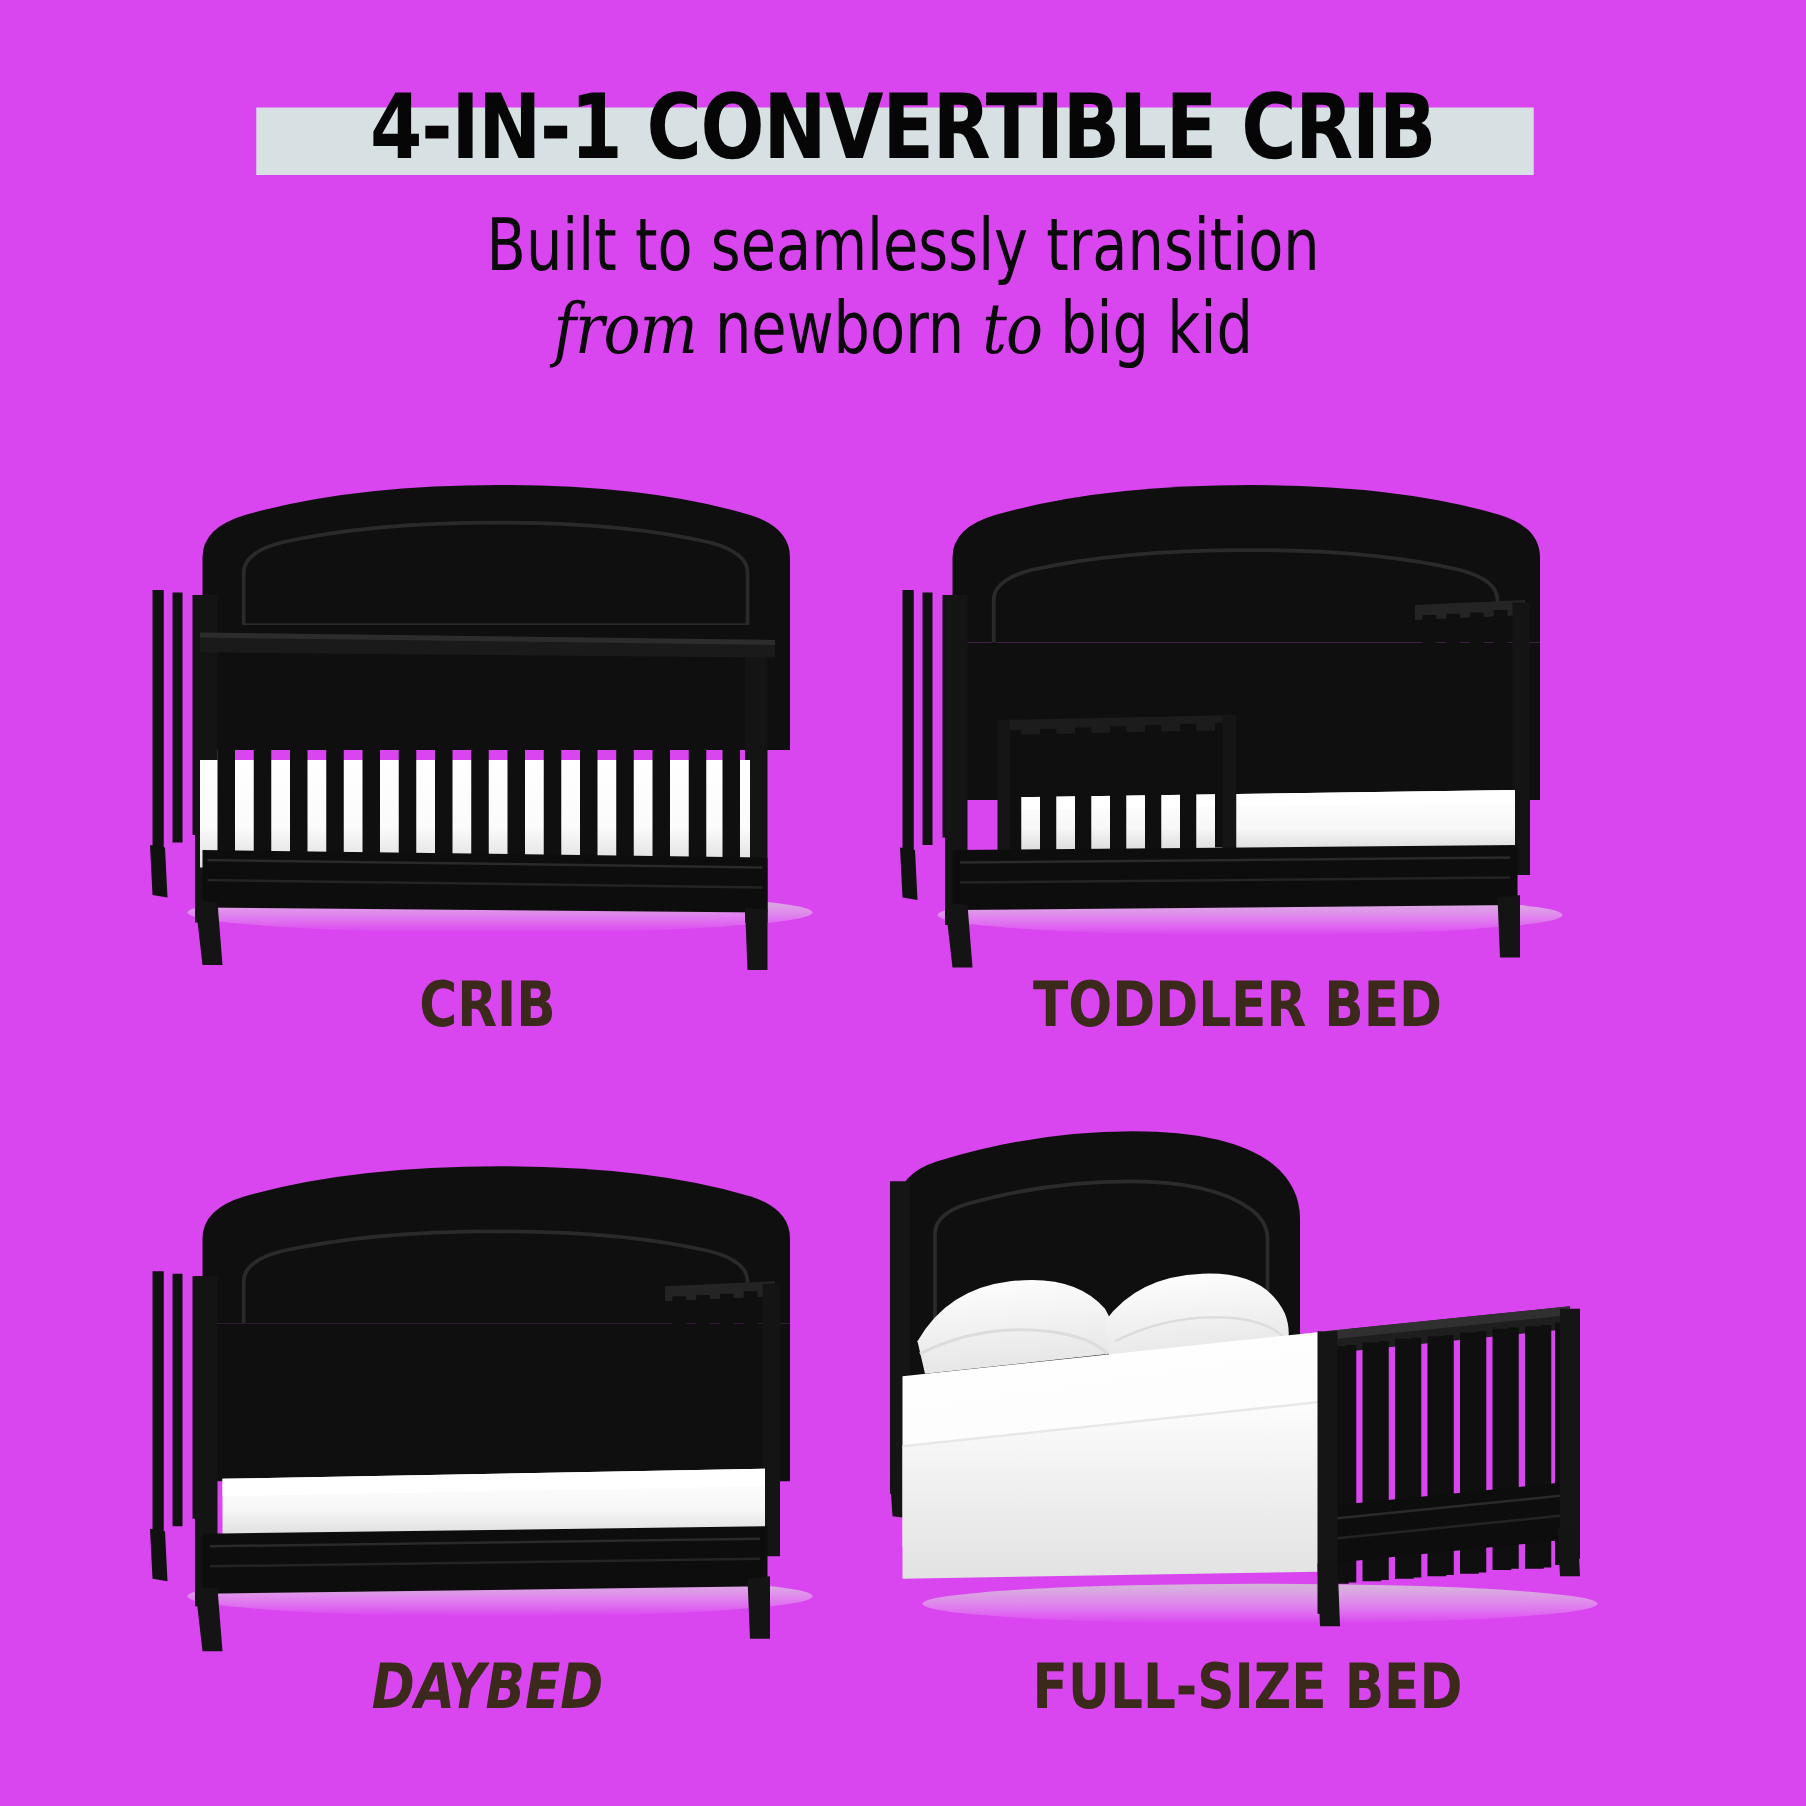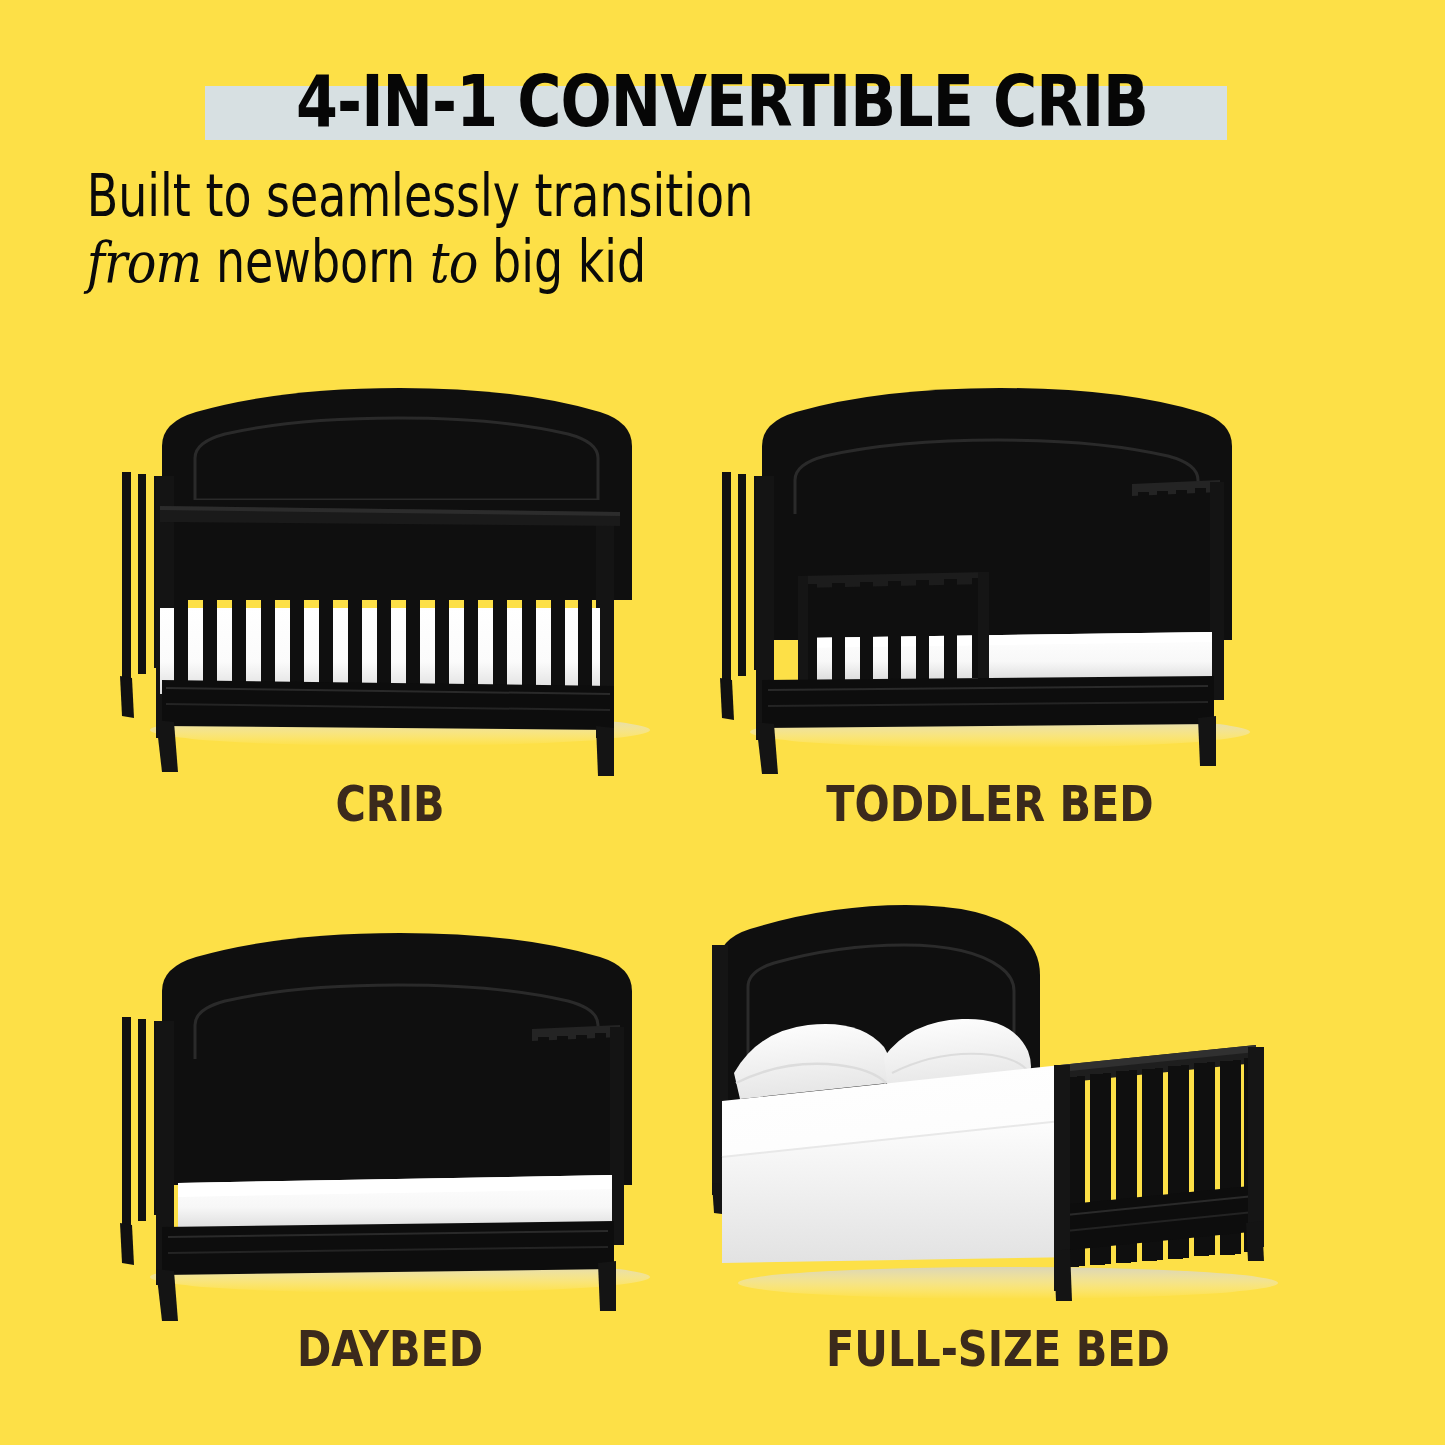--- a/index.html
+++ b/index.html
@@ -5,21 +5,21 @@
   * { box-sizing: border-box; margin: 0; padding: 0; }
   html, body {
     width: 1445px; height: 1445px;
     background: #ffffff;
     font-family: "Liberation Sans", sans-serif;
     overflow: hidden;
   }
   #page {
     position: relative;
     width: 1445px; height: 1445px;
-    background: #fde047;
+    background: #d946ef;
   }
 
   
   .header { position: absolute; top: 0; left: 0; width: 1445px; }
   .title-wrap {
     position: absolute; top: 62px; left: 0; width: 1445px;
     text-align: center;
   }
   .title-band {
     position: absolute; top: 86px; left: 205px;
@@ -33,21 +33,21 @@
     font-weight: 700;
     font-size: 72px;
     line-height: 78px;
     letter-spacing: -1px;
     color: #060606;
     transform: scaleX(0.93);
     white-space: nowrap;
   }
   .subtitle {
     position: absolute; top: 163px; left: 0; width: 1445px;
-    text-align: left;
+    text-align: center;
     color: #0a0a0a;
   }
   .sub-line {
     font-family: "DejaVu Sans Condensed", "Liberation Sans Narrow", "Liberation Sans", sans-serif;
     font-weight: 400;
     font-size: 58px;
     line-height: 66px;
     letter-spacing: 0px;
     white-space: nowrap;
     transform: scaleX(0.88);
@@ -81,21 +81,21 @@
     font-size: 50px;
     line-height: 52px;
     letter-spacing: 0px;
     color: #3b2a1c;
     transform: scaleX(0.92);
     white-space: nowrap;
   }
 
   #cell-crib      { top: 0px;   left: 100px; width: 580px; height: 470px; }
   #cell-toddler   { top: 0px;   left: 700px; width: 580px; height: 470px; }
-  #cell-daybed    { top: 545px; left: 100px; width: 580px; height: 470px; }
+  #cell-daybed    { top: 545px; left: 100px; width: 580px; height: 470px; font-style: italic; }
   #cell-full      { top: 525px; left: 688px; width: 620px; height: 490px; }
 
   #cell-crib    .cell-label { top: 398px; }
   #cell-toddler .cell-label { top: 398px; }
   #cell-daybed  .cell-label { top: 398px; }
   #cell-full    .cell-label { top: 418px; }
 
   svg { display: block; overflow: visible; }
 </style>
 </head>

